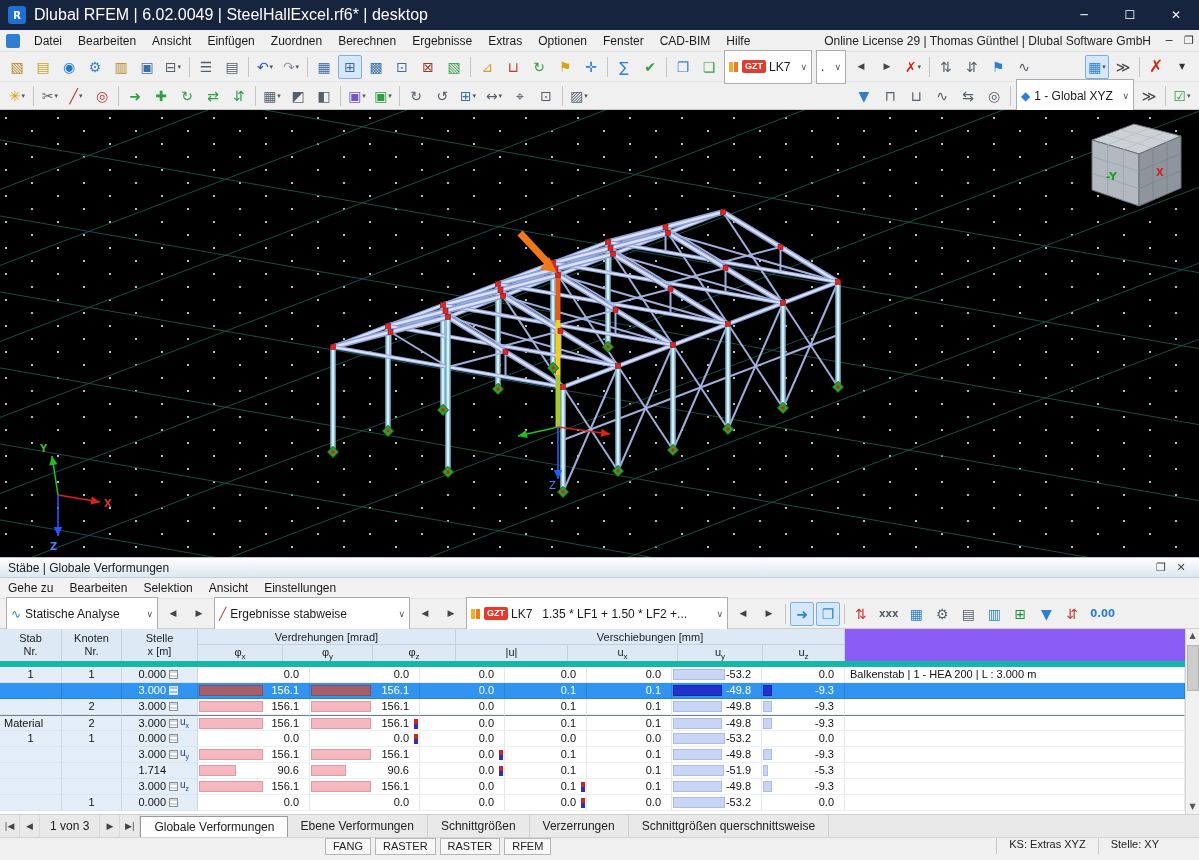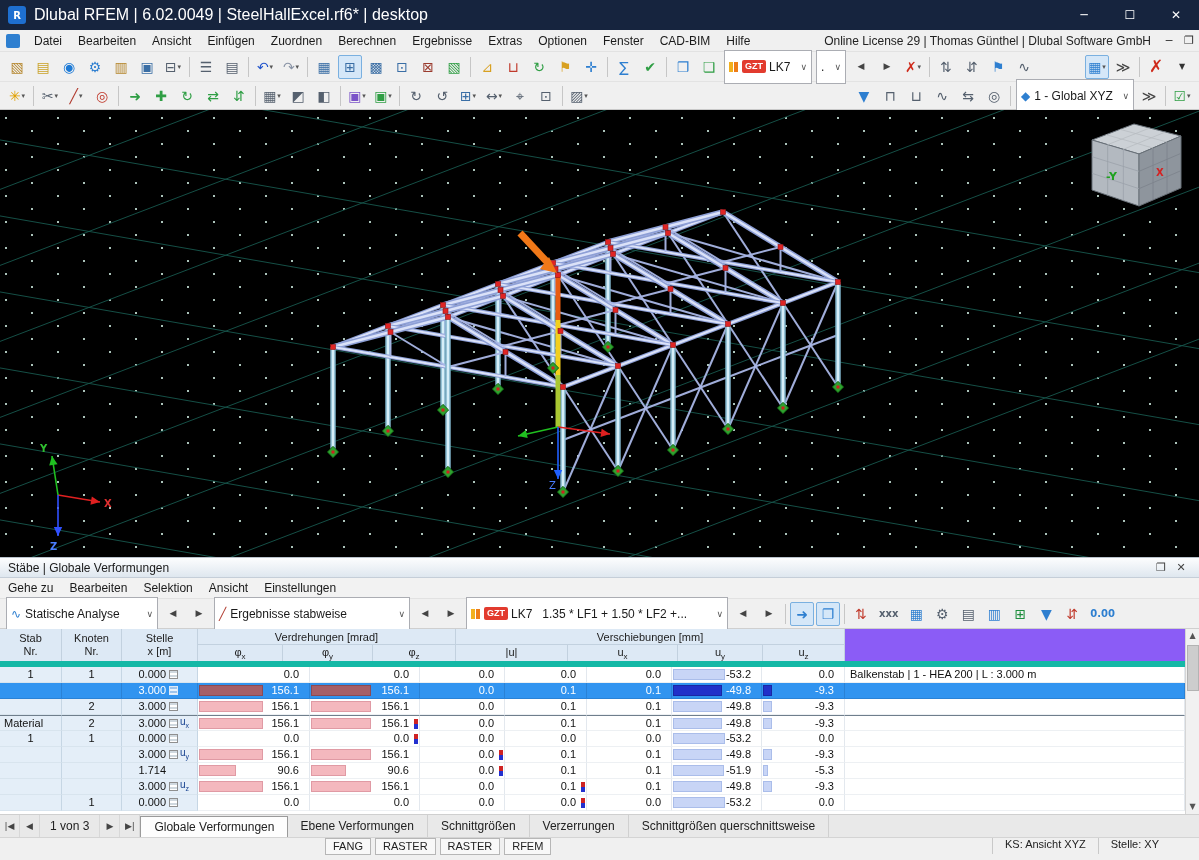--- a/index.html
+++ b/index.html
@@ -1160,17 +1160,17 @@
 <div class="statusbar">
   <div class="st-spacer"></div>
   <div id="st-toggles" style="display:flex">
       <div class="st-toggle">FANG</div>
       <div class="st-toggle">RASTER</div>
       <div class="st-toggle">RASTER</div>
       <div class="st-toggle">RFEM</div>
     </div>
   <div class="st-flex"></div>
   <div class="st-sep"></div>
-  <span class="st-label">KS: Ansicht XYZ</span>
+  <span class="st-label">KS: Extras XYZ</span>
   <div class="st-sep"></div>
   <span class="st-label">Stelle: XY</span>
   <div style="width:28px"></div>
 </div>
 
 </body></html>

